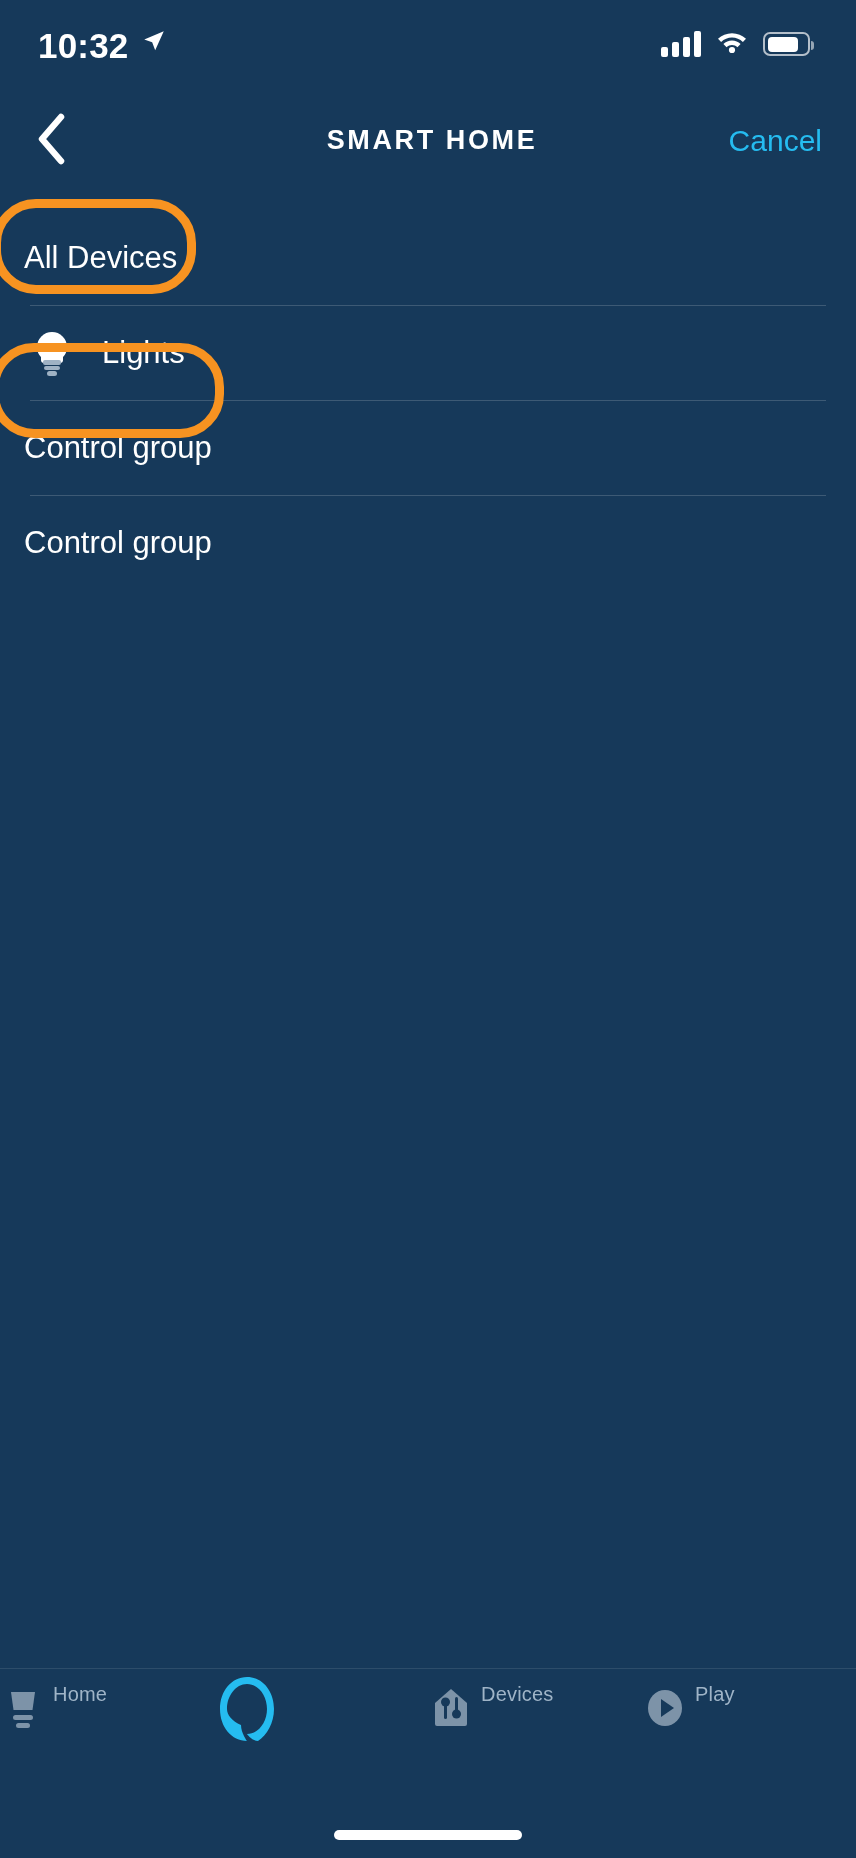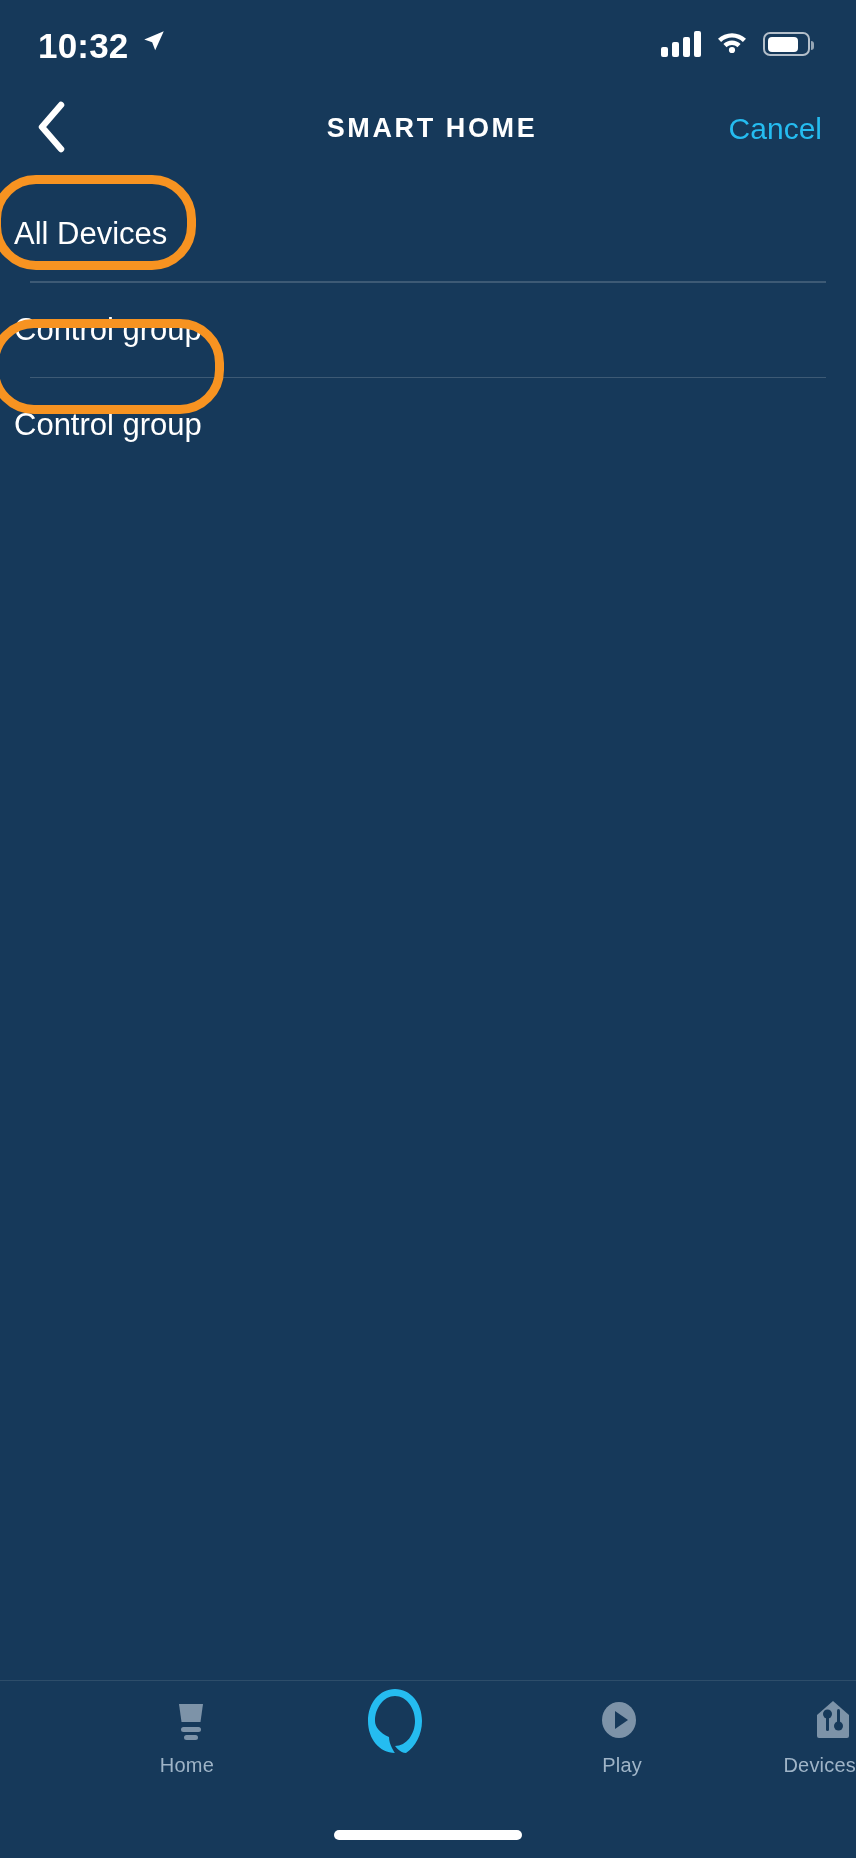--- a/index.html
+++ b/index.html
@@ -15,20 +15,21 @@
     -webkit-font-smoothing: antialiased;
   }
   .phone {
     position: relative;
     width: 856px;
     height: 1858px;
     background: #16395a;
     color: #ffffff;
     display: flex;
     flex-direction: column;
+    gap: 12px;
   }
 
   
   .status-bar {
     height: 86px;
     flex: 0 0 86px;
     display: flex;
     align-items: center;
     justify-content: space-between;
     padding: 0 46px 0 38px;
@@ -136,21 +137,21 @@
   
   .list {
     flex: 1 1 auto;
     position: relative;
     padding-top: 16px;
   }
   .row {
     height: 94px;
     display: flex;
     align-items: center;
-    padding: 0 14px;
+    padding: 0 24px;
     box-sizing: border-box;
     cursor: pointer;
     text-align: center;
   }
   .row-label {
     font-size: 31px;
     color: #ffffff;
     font-weight: 400;
   }
   .row-icon {
@@ -193,22 +194,22 @@
     height: 132px;
     display: flex;
     align-items: flex-start;
     border-top: 1px solid rgba(255,255,255,0.10);
     padding-top: 14px;
     box-sizing: border-box;
   }
   .tab {
     flex: 1 1 0;
     display: flex;
-    flex-direction: column;
-    align-items: flex-end;
+    flex-direction: row;
+    align-items: flex-start;
     gap: 7px;
     cursor: pointer;
   }
   .tab-icon {
     height: 52px;
     display: flex;
     align-items: center;
     justify-content: center;
   }
   .tab-label {
@@ -279,20 +280,32 @@
     <div class="nav-cancel">Cancel</div>
   </div>
 
   <div class="list">
 
     <div class="row">
       <span class="row-label">All Devices</span>
     </div>
     <div class="divider"></div>
 
+    <div class="row">
+      <span class="row-icon">
+        <svg width="44" height="50" viewBox="0 0 44 50">
+          <circle cx="22" cy="19" r="15" fill="#ffffff"></circle>
+          <path d="M11 25 h22 v7 a3 3 0 0 1 -3 3 h-16 a3 3 0 0 1 -3 -3 z" fill="#ffffff"></path>
+          <rect x="13" y="32" width="18" height="5" rx="2" fill="#9fb2c4"></rect>
+          <rect x="14" y="38" width="16" height="4" rx="2" fill="#9fb2c4"></rect>
+          <rect x="17" y="43" width="10" height="5" rx="2.5" fill="#9fb2c4"></rect>
+        </svg>
+      </span>
+      <span class="row-label">Lights</span>
+    </div>
     <div class="divider"></div>
 
     <div class="row">
       <span class="row-label">Control group</span>
     </div>
     <div class="divider"></div>
 
     <div class="row">
       <span class="row-label">Control group</span>
     </div>
@@ -315,43 +328,43 @@
     </div>
 
 
     <div class="tab tab-alexa">
       <span class="tab-icon">
         <svg width="66" height="72" viewBox="0 0 66 72">
           <path d="M33 4 C17.5 4 6 18 6 36 C6 54 17.5 68 33 68 C33 68 27 60 27 52 C18 48 13 42 13 36 C13 23 21.5 11 33 11 C44.5 11 53 23 53 36 C53 49 44.5 61 33 61 C33 61 38 68 44 68 C53 62 60 50 60 36 C60 18 48.5 4 33 4 Z" fill="#25bcf0"></path>
         </svg>
       </span>
       <span class="tab-label"></span>
-    </div>
-
-    <div class="tab">
-      <span class="tab-icon">
-        <svg width="46" height="46" viewBox="0 0 46 46">
-          <ellipse cx="23" cy="22" rx="17" ry="18" fill="#7d93a8"></ellipse>
-          <path d="M19 13 L32 22 L19 31 Z" fill="#16395a"></path>
-        </svg>
-      </span>
-      <span class="tab-label">Play</span>
     </div>
 
     <div class="tab">
       <span class="tab-icon">
         <svg width="46" height="46" viewBox="0 0 46 46">
           <path d="M23 3 L39 17 L39 38 a2 2 0 0 1 -2 2 L9 40 a2 2 0 0 1 -2 -2 L7 17 Z" fill="#7d93a8"></path>
           <circle cx="17.5" cy="16" r="4.5" fill="#16395a"></circle>
           <rect x="16" y="18" width="3" height="15" rx="1.5" fill="#16395a"></rect>
           <circle cx="28.5" cy="28" r="4.5" fill="#16395a"></circle>
           <rect x="27" y="11" width="3" height="15" rx="1.5" fill="#16395a"></rect>
         </svg>
       </span>
       <span class="tab-label">Devices</span>
     </div>
+
+    <div class="tab">
+      <span class="tab-icon">
+        <svg width="46" height="46" viewBox="0 0 46 46">
+          <ellipse cx="23" cy="22" rx="17" ry="18" fill="#7d93a8"></ellipse>
+          <path d="M19 13 L32 22 L19 31 Z" fill="#16395a"></path>
+        </svg>
+      </span>
+      <span class="tab-label">Play</span>
+    </div>
   </div>
 
   <div class="home-indicator-wrap">
     <div class="home-indicator"></div>
   </div>
 
 </div>
 
 </body></html>

